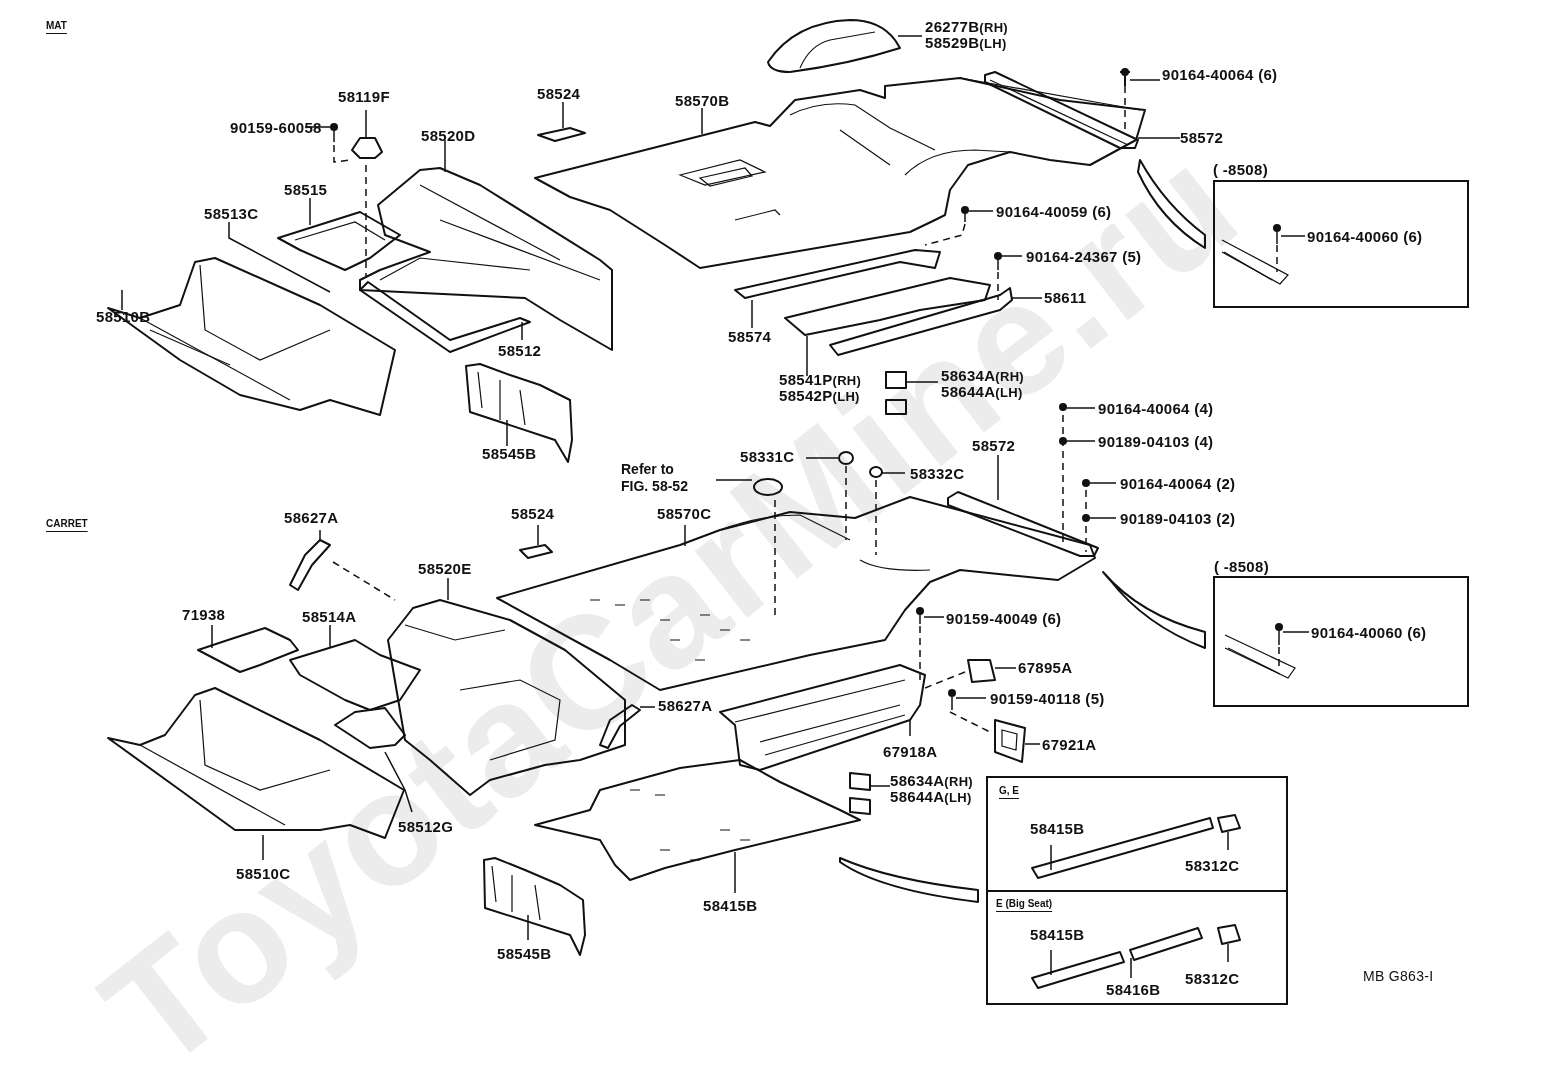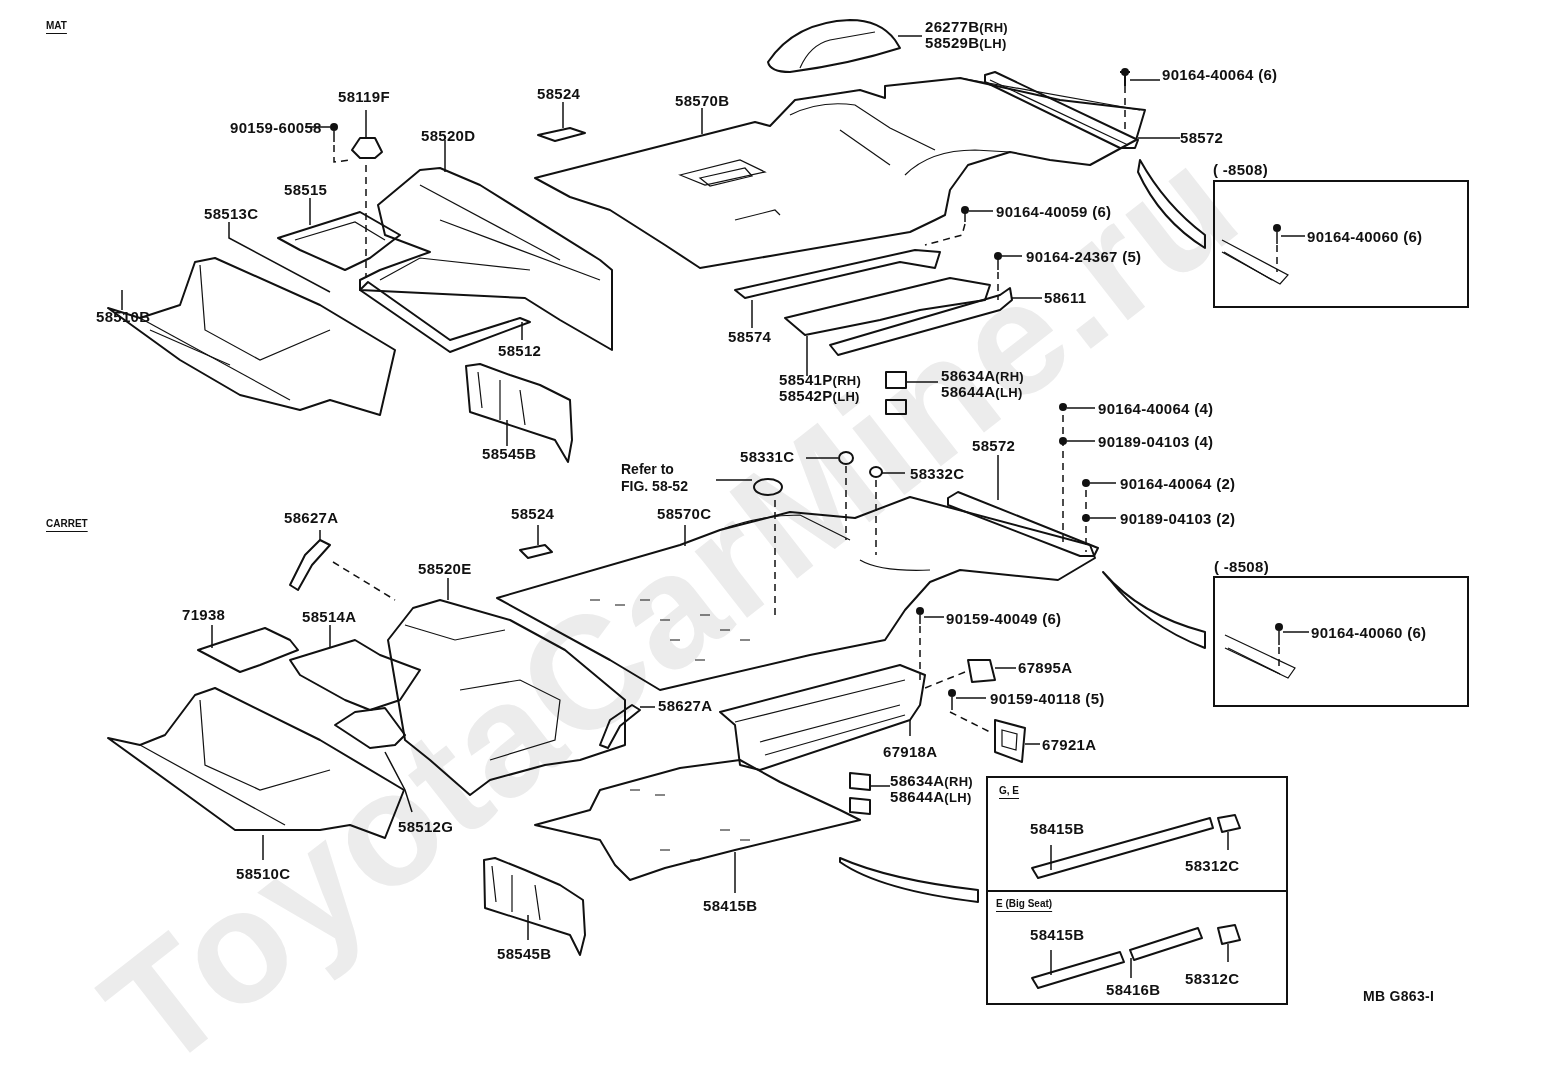--- a/index.html
+++ b/index.html
@@ -303,14 +303,14 @@
   <div class="box" style="left:986px; top:776px; width:298px; height:112px;"></div>
   <div class="box" style="left:986px; top:889px; width:298px; height:114px; border-top:none;"></div>
   <div class="sec" style="left:999px; top:785px;">G, E</div>
   <div class="lbl" style="left:1030px; top:821px;">58415B</div>
   <div class="lbl" style="left:1185px; top:858px;">58312C</div>
   <div class="sec" style="left:996px; top:898px;">E (Big Seat)</div>
   <div class="lbl" style="left:1030px; top:927px;">58415B</div>
   <div class="lbl" style="left:1106px; top:982px;">58416B</div>
   <div class="lbl" style="left:1185px; top:971px;">58312C</div>
 
-  <div class="lbl" style="left:1363px; top:988px; font-weight:bold; font-size:14px;">MB G863-I</div>
+  <div class="lbl" style="left:1363px; top:968px; font-weight:normal; font-size:14px;">MB G863-I</div>
 </div>
 
 </body></html>

